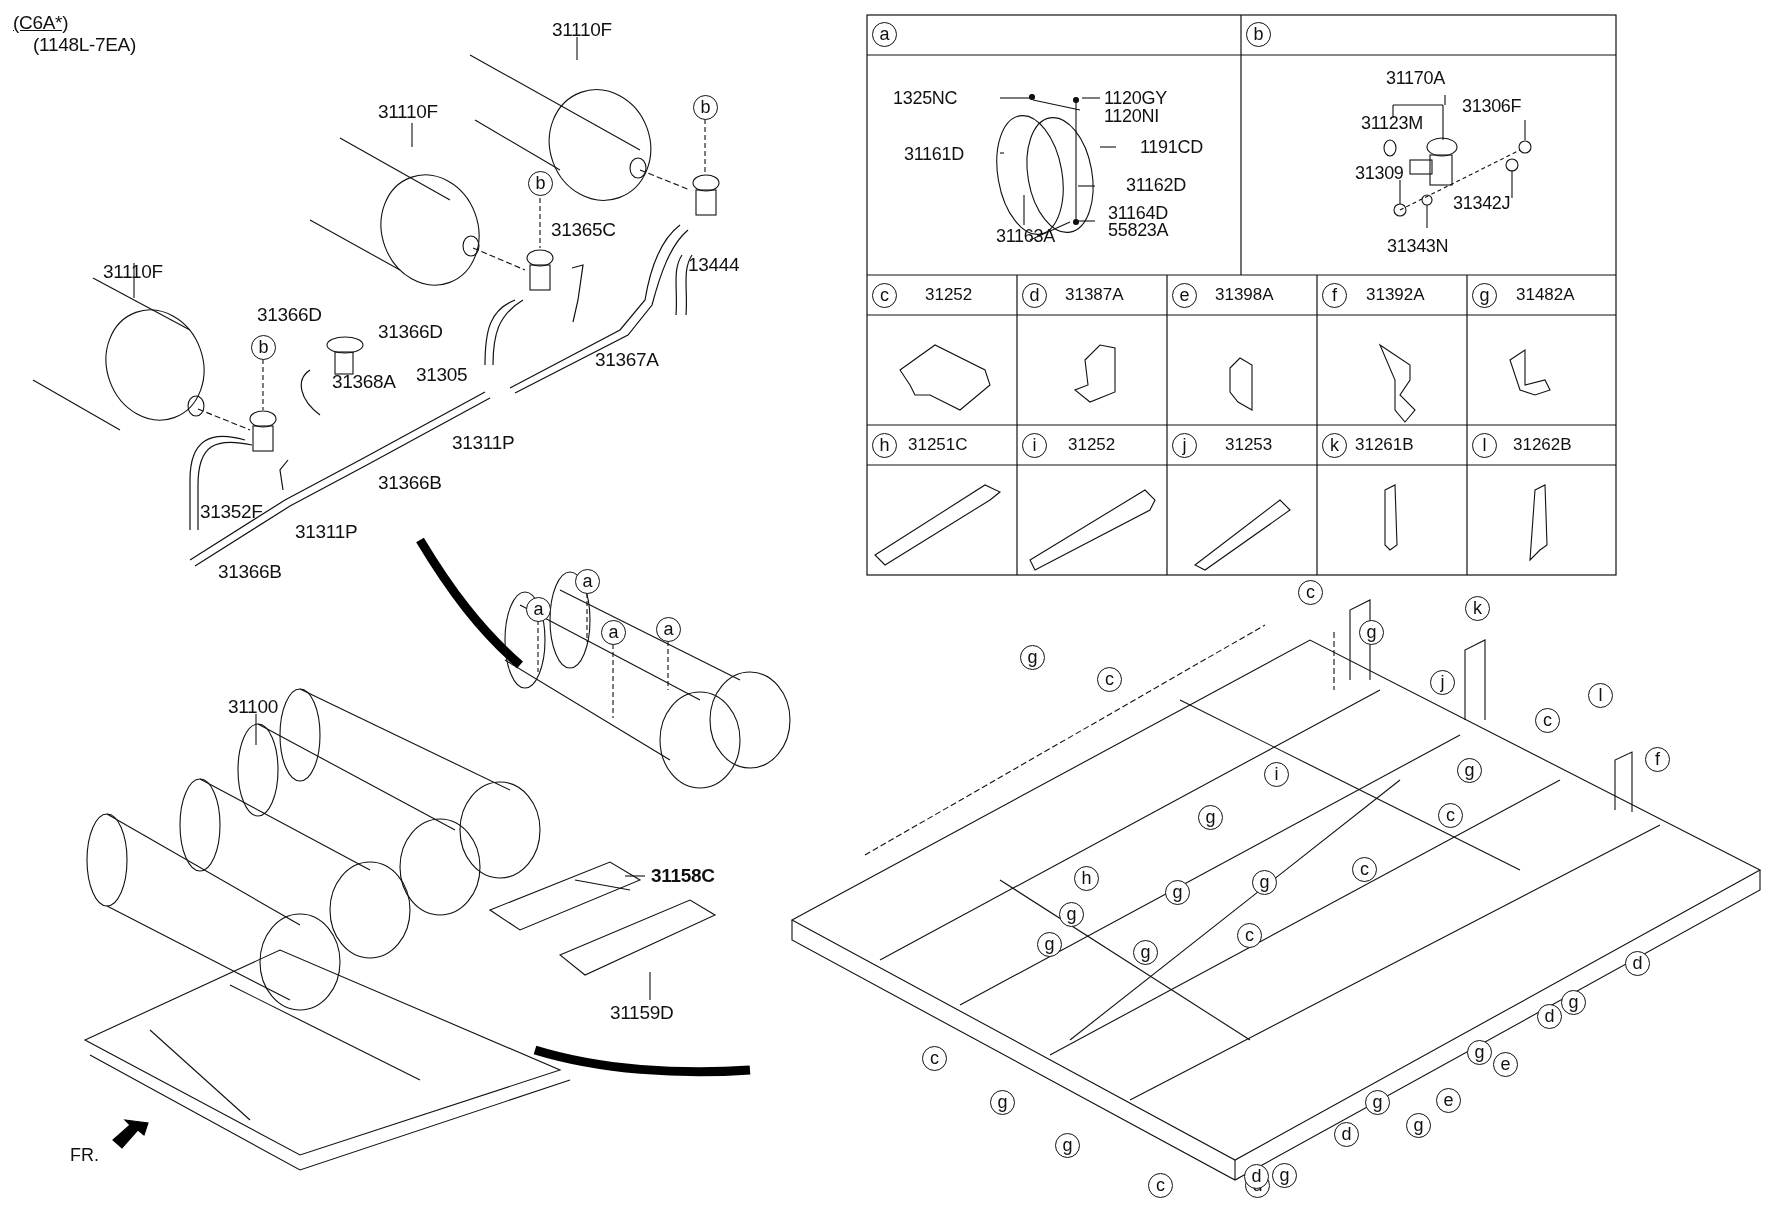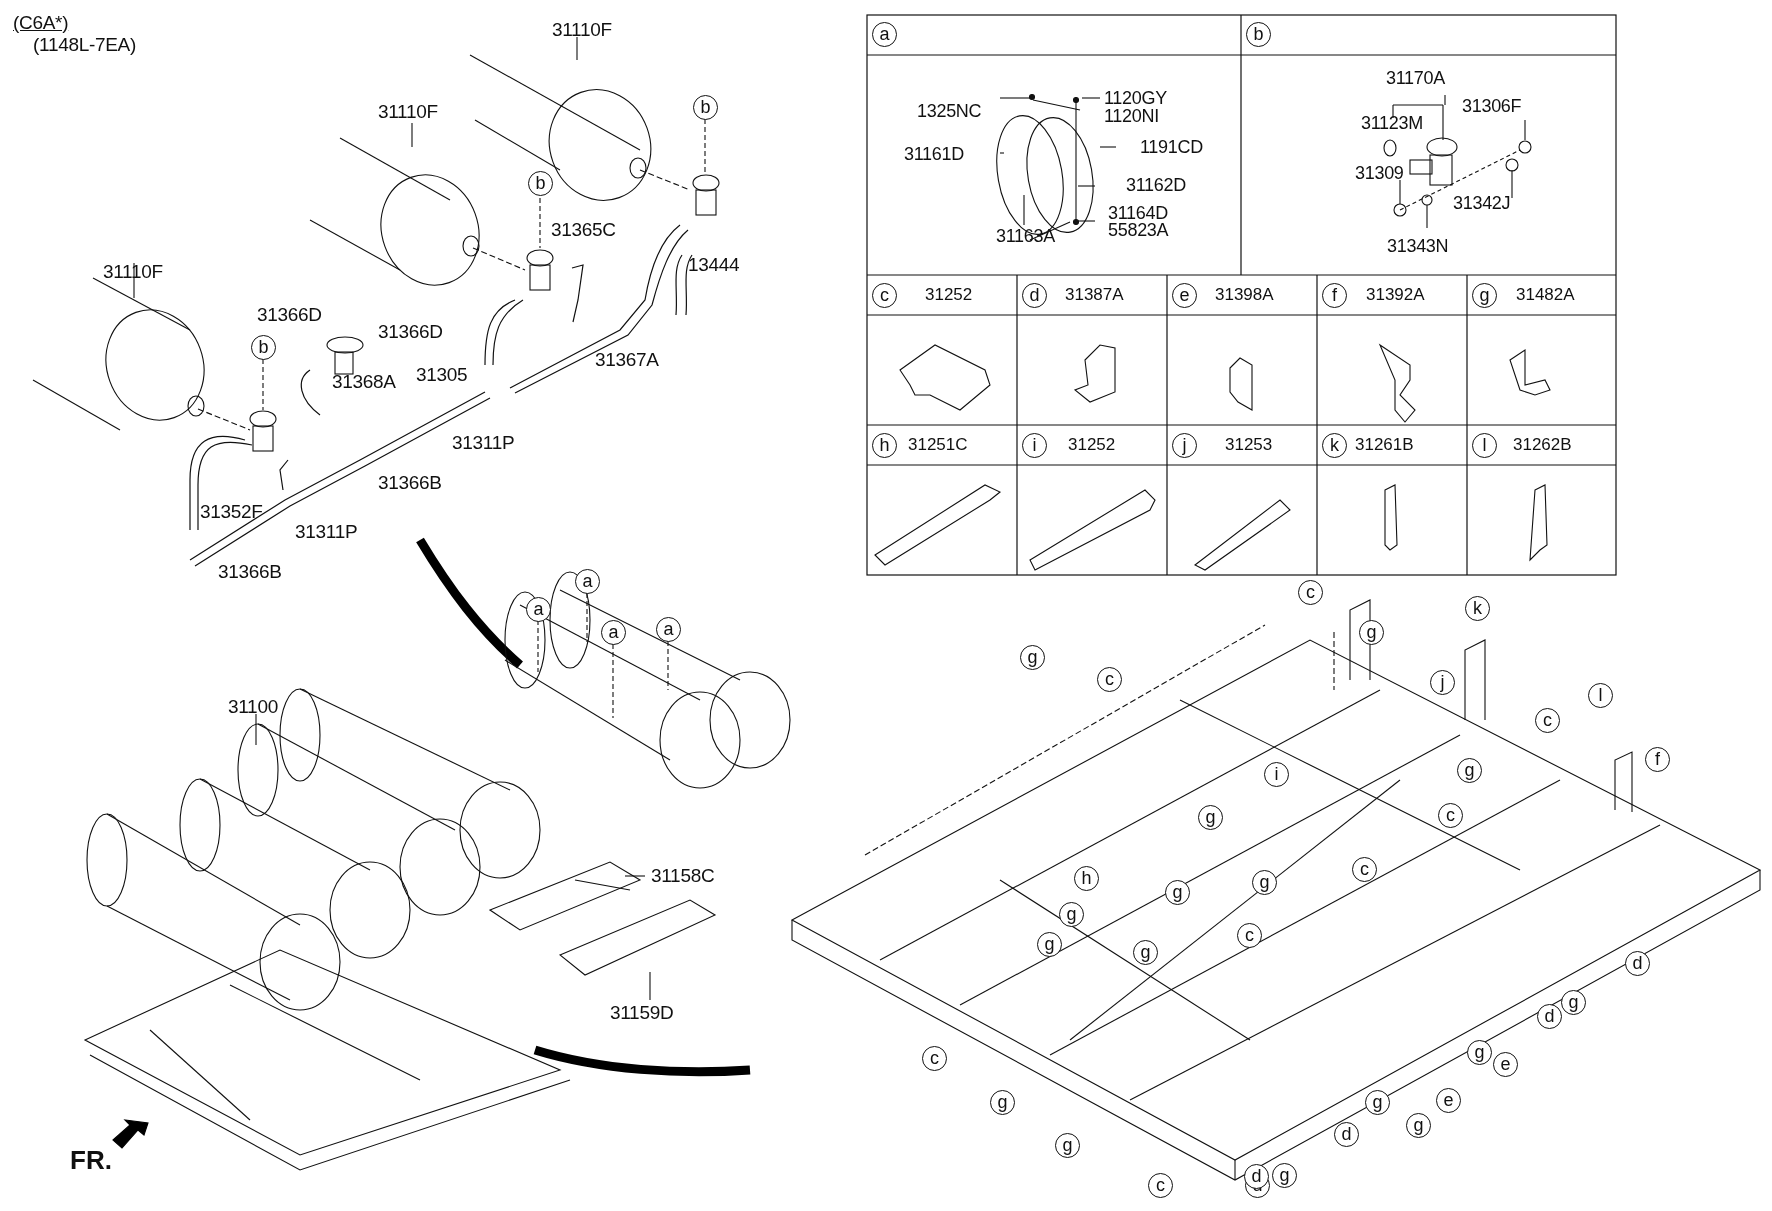--- a/index.html
+++ b/index.html
@@ -4,21 +4,21 @@
 <style>
   html, body { margin:0; padding:0; background:#ffffff; }
   body { width:1772px; height:1211px; position:relative; overflow:hidden;
          font-family:"Liberation Sans", sans-serif; color:#111; }
   .lbl { position:absolute; font-size:19px; line-height:19px; white-space:nowrap; color:#111; letter-spacing:-0.3px; }
   .lbl.sm { font-size:18px; line-height:17px; }
   .callout { position:absolute; width:25px; height:25px; border:1.4px solid #111; border-radius:50%;
              background:#fff; font-size:18px; line-height:23px; text-align:center; box-sizing:border-box; }
   svg.art { position:absolute; left:0; top:0; }
   .table-cell-hdr { position:absolute; font-size:17px; line-height:20px; }
-  .fr { position:absolute; font-size:26px; font-weight:bold; }
+  .fr { position:absolute; font-size:18px; font-weight:normal; }
 </style>
 </head>
 <body>
 
 <svg class="art" width="1772" height="1211" viewBox="0 0 1772 1211" fill="none" stroke="#111" stroke-width="1.1">
 
   <g>
     <line x1="470" y1="55" x2="640" y2="150"></line>
     <line x1="475" y1="120" x2="560" y2="170"></line>
     <ellipse cx="600" cy="145" rx="50" ry="56" transform="rotate(-20 600 145)"></ellipse>
@@ -229,34 +229,34 @@
 <div class="lbl" style="left:378px;top:473px;">31366B</div>
 <div class="lbl" style="left:200px;top:502px;">31352F</div>
 <div class="lbl" style="left:295px;top:522px;">31311P</div>
 <div class="lbl" style="left:218px;top:562px;">31366B</div>
 
 <div class="callout" style="left:693px;top:95px;">b</div>
 <div class="callout" style="left:528px;top:171px;">b</div>
 <div class="callout" style="left:251px;top:335px;">b</div>
 
 <div class="lbl" style="left:228px;top:697px;">31100</div>
-<div class="lbl" style="left:651px;top:866px;">31158C</div>
+<div class="lbl" style="left:651px;top:866px;font-weight:bold;">31158C</div>
 <div class="lbl" style="left:610px;top:1003px;">31159D</div>
 
 <div class="callout" style="left:526px;top:597px;">a</div>
 <div class="callout" style="left:575px;top:569px;">a</div>
 <div class="callout" style="left:601px;top:620px;">a</div>
 <div class="callout" style="left:656px;top:617px;">a</div>
 
 <div class="fr" style="left:70px;top:1145px;">FR.</div>
 
 <div class="callout" style="left:872px;top:22px;">a</div>
 <div class="callout" style="left:1246px;top:22px;">b</div>
 
-<div class="lbl sm" style="left:917px;top:90px;margin-top:13px;">1325NC</div>
+<div class="lbl sm" style="left:893px;top:90px;">1325NC</div>
 <div class="lbl sm" style="left:1104px;top:90px;">1120GY</div>
 <div class="lbl sm" style="left:1104px;top:108px;">1120NI</div>
 <div class="lbl sm" style="left:1140px;top:139px;">1191CD</div>
 <div class="lbl sm" style="left:904px;top:146px;">31161D</div>
 <div class="lbl sm" style="left:1126px;top:177px;">31162D</div>
 <div class="lbl sm" style="left:1108px;top:205px;">31164D</div>
 <div class="lbl sm" style="left:1108px;top:222px;">55823A</div>
 <div class="lbl sm" style="left:996px;top:228px;">31163A</div>
 
 <div class="lbl sm" style="left:1386px;top:70px;">31170A</div>

